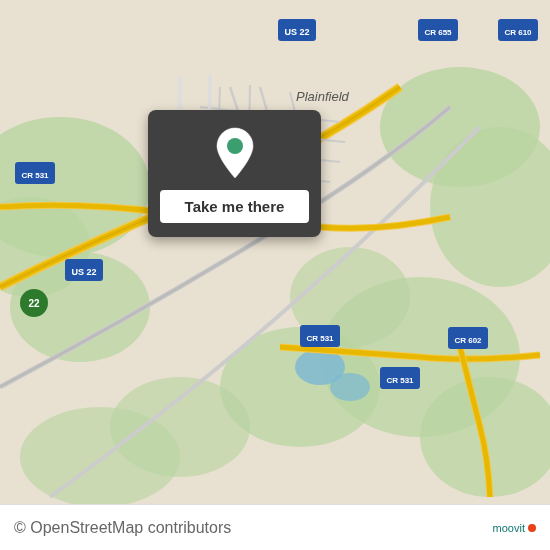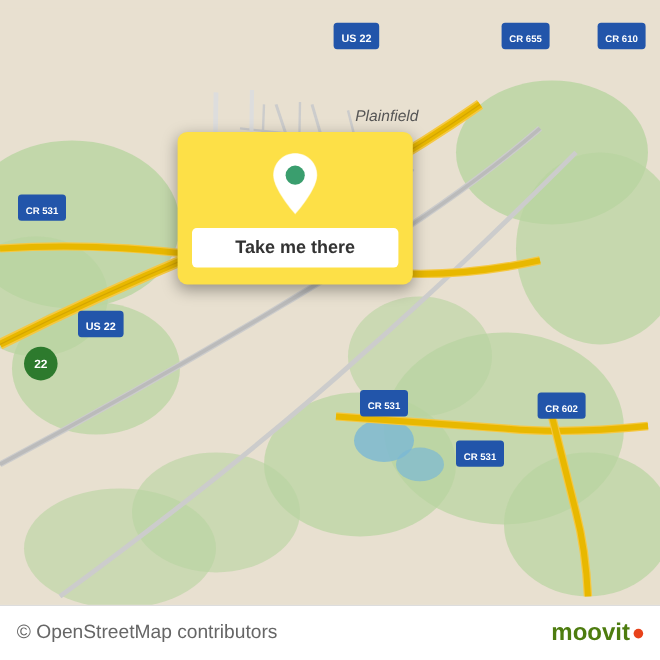--- a/index.html
+++ b/index.html
@@ -32,22 +32,22 @@
       position: absolute;
       top: 0; left: 0;
       width: 100%; height: 100%;
     }
 
     
     #popup-card {
       position: absolute;
       top: 110px;
       left: 148px;
-      width: 196px;
-      background: #fde047;
+      width: 173px;
+      background: #404040;
       border-radius: 8px;
       display: flex;
       flex-direction: column;
       align-items: center;
       padding: 16px 12px 14px;
       box-shadow: 0 4px 12px rgba(0,0,0,0.35);
     }
 
     #map-pin-icon {
       width: 44px;
@@ -85,23 +85,23 @@
       flex: 1;
     }
 
     #moovit-logo {
       display: flex;
       align-items: center;
       gap: 3px;
     }
 
     #moovit-logo-text {
-      font-size: 20px;
-      font-weight: bold;
-      color: #4d7c0f;
+      font-size: 11px;
+      font-weight: normal;
+      color: #0f766e;
     }
 
     #moovit-logo-dot {
       width: 8px;
       height: 8px;
       background: #e8421a;
       border-radius: 50%;
     }
 
     #copyright-text {

